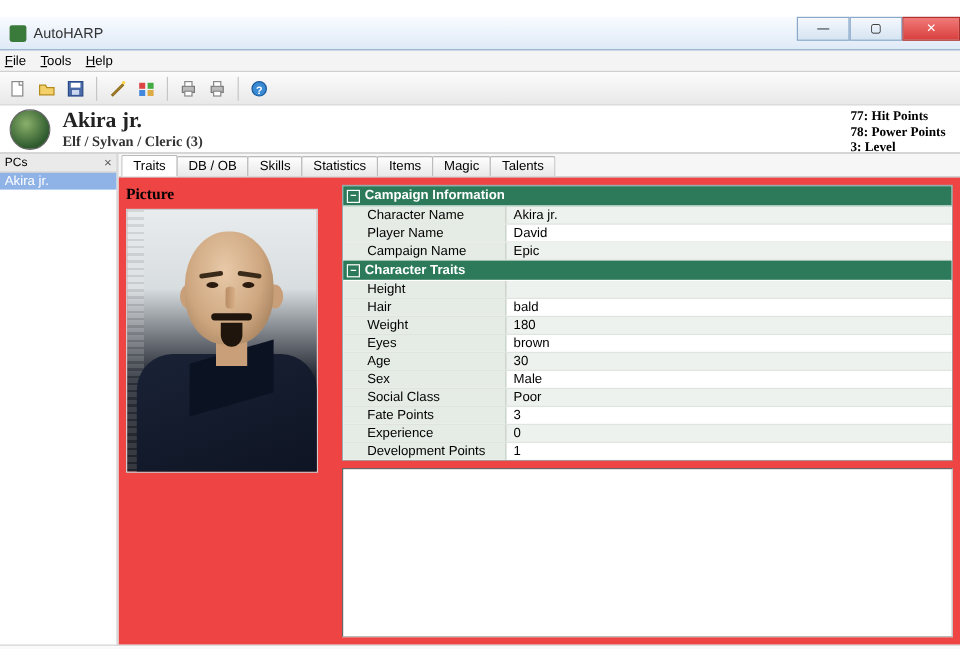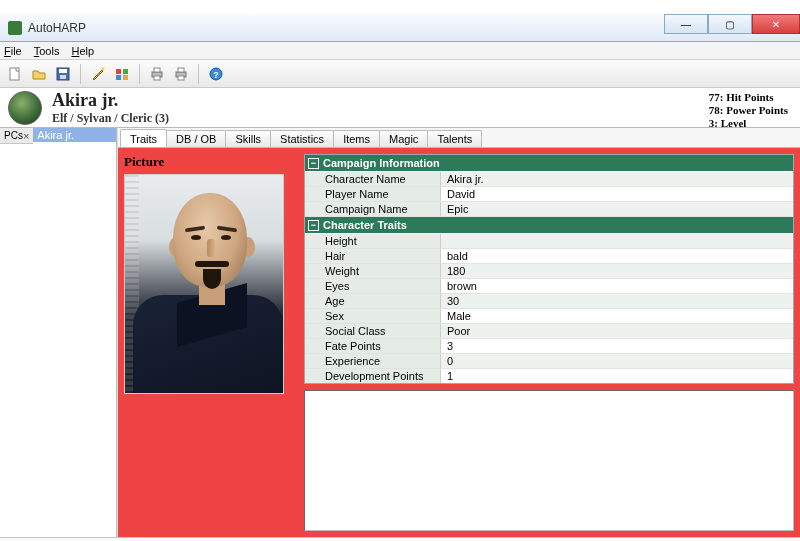--- a/index.html
+++ b/index.html
@@ -17,21 +17,21 @@
   .tb-btn { width: 22px; height: 22px; border: 1px solid transparent; display: flex; align-items: center; justify-content: center; border-radius: 2px; }
   .tb-sep { width: 1px; height: 20px; background: #c5c5c5; margin: 0 4px; }
   .tb-btn svg { width: 16px; height: 16px; }
   .header-band { height: 40px; background: #fff; border-bottom: 1px solid #bbb; display: flex; align-items: center; padding: 2px 8px; position: relative; }
   .logo { width: 34px; height: 34px; border-radius: 50%; background: radial-gradient(circle at 40% 35%, #8ab06a, #2e5a2e 70%); border: 1px solid #666; margin-right: 10px; }
   .char-title { font-family: Georgia, "Times New Roman", serif; }
   .char-title .name { font-weight: bold; font-size: 18px; color: #222; }
   .char-title .sub { font-weight: bold; font-size: 12px; color: #333; }
   .stats-right { position: absolute; right: 12px; top: 3px; font-family: Georgia, serif; font-size: 11px; font-weight: bold; line-height: 13px; text-align: left; }
   .workspace { display: flex; height: calc(100% - 28px - 18px - 28px - 40px - 18px); }
-  .sidepanel { width: 117px; border-right: 1px solid #bbb; display: flex; flex-direction: row; }
+  .sidepanel { width: 98px; border-right: 1px solid #bbb; display: flex; flex-direction: column; }
   .sidepanel-header { height: 16px; background: #eaeaea; border-bottom: 1px solid #c5c5c5; font-size: 10px; padding: 1px 4px; display: flex; justify-content: space-between; align-items: center; }
   .sidepanel-header .x { font-size: 11px; color: #555; cursor: default; }
   .pc-list { flex: 1; background: #fff; }
   .pc-item { padding: 1px 4px; font-size: 11px; }
   .pc-item.selected { background: #8fb3e6; color: #fff; }
   .main { flex: 1; display: flex; flex-direction: column; border-left: 1px solid #ddd; }
   .tabs { height: 20px; display: flex; align-items: center; padding-left: 2px; background: #f6f6f6; border-bottom: 1px solid #bbb; }
   .tab { padding: 2px 9px; font-size: 11px; border: 1px solid #bbb; border-bottom: none; margin-right: -1px; background: linear-gradient(#fefefe,#e8e8e8); border-radius: 2px 2px 0 0; position: relative; top: 1px; }
   .tab.active { background: #fff; top: 0; padding-top: 3px; z-index: 2; }
   .tab-content { flex: 1; background: #ef4444; display: flex; padding: 6px; gap: 10px; }

